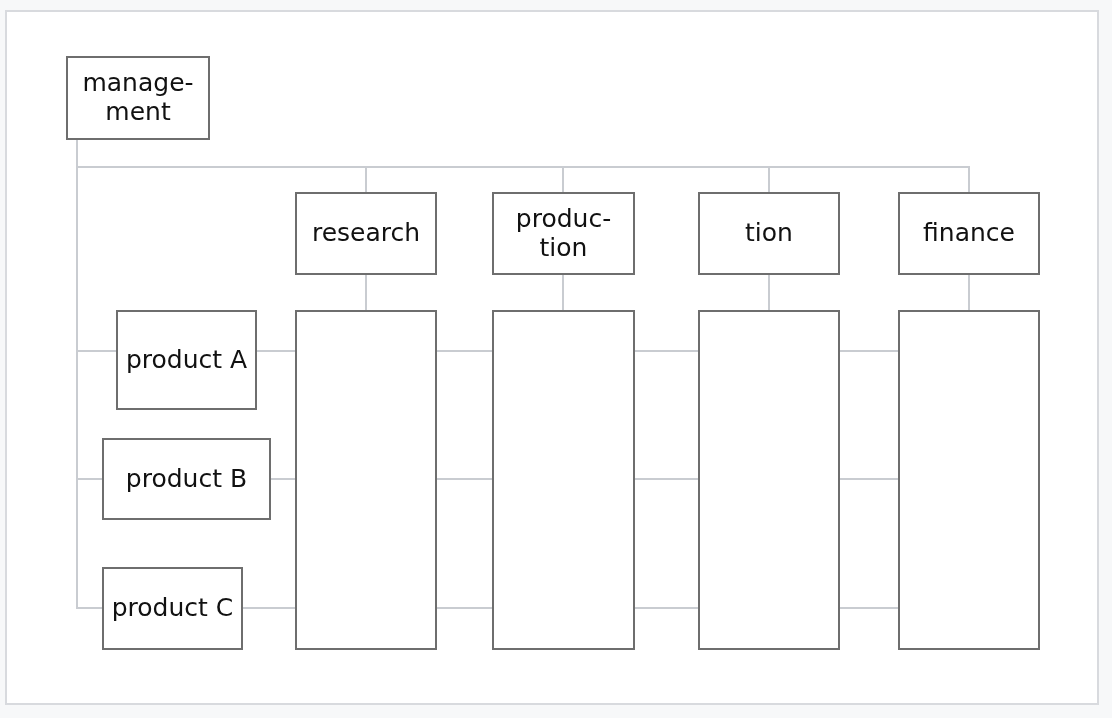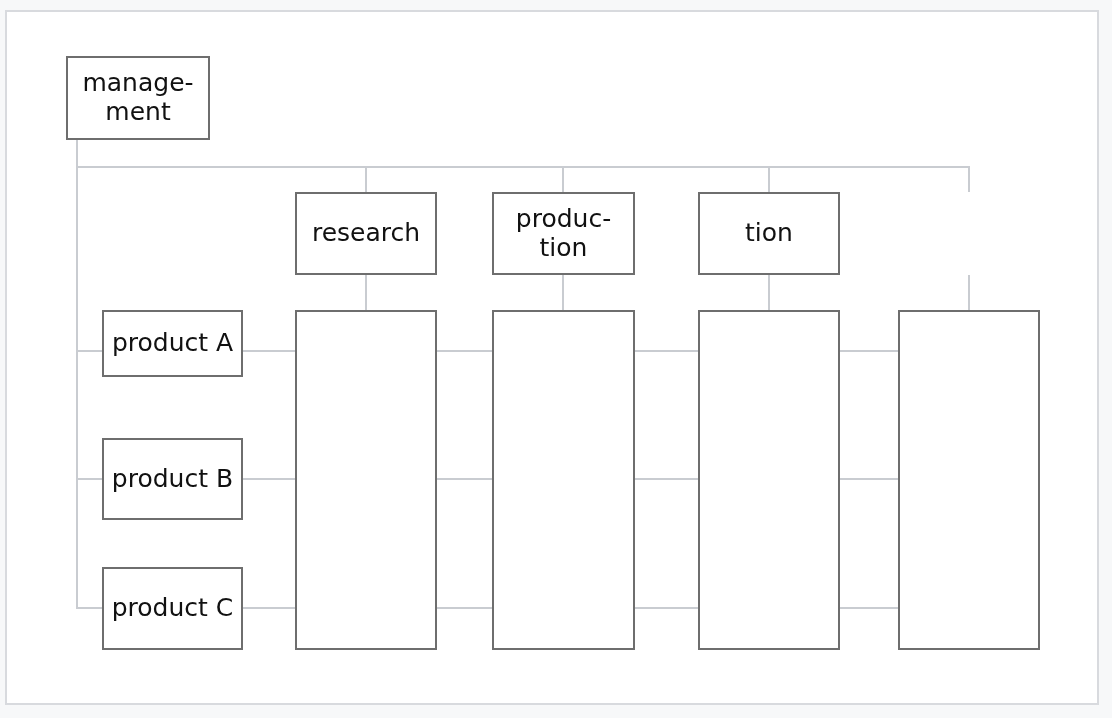--- a/index.html
+++ b/index.html
@@ -86,29 +86,32 @@
   <div class="box" style="left:492px; top:192px; width:143px; height:83px;">
     <span>produc-
 tion</span>
   </div>
   <div class="box" style="left:295px; top:192px; width:142px; height:83px;">
     <span>research</span>
   </div>
   <div class="box" style="left:698px; top:192px; width:142px; height:83px;">
     <span>tion</span>
   </div>
+  <div class="box" style="left:898px; top:192px; width:142px; height:83px;">
+    <span>finance</span>
+  </div>
 
   <div class="colbox" style="left:295px; top:310px; width:142px; height:340px;"></div>
   <div class="colbox" style="left:492px; top:310px; width:143px; height:340px;"></div>
   <div class="colbox" style="left:698px; top:310px; width:142px; height:340px;"></div>
   <div class="colbox" style="left:898px; top:310px; width:142px; height:340px;"></div>
 
-  <div class="box" style="left:102px; top:310px; width:141px; height:67px;">
+  <div class="box" style="left:116px; top:310px; width:141px; height:100px;">
     <span>product A</span>
   </div>
-  <div class="box" style="left:102px; top:438px; width:141px; height:82px;">
+  <div class="box" style="left:102px; top:438px; width:169px; height:82px;">
     <span>product B</span>
   </div>
   <div class="box" style="left:102px; top:567px; width:141px; height:83px;">
     <span>product C</span>
   </div>
 
 </div>
 
 </body></html>

